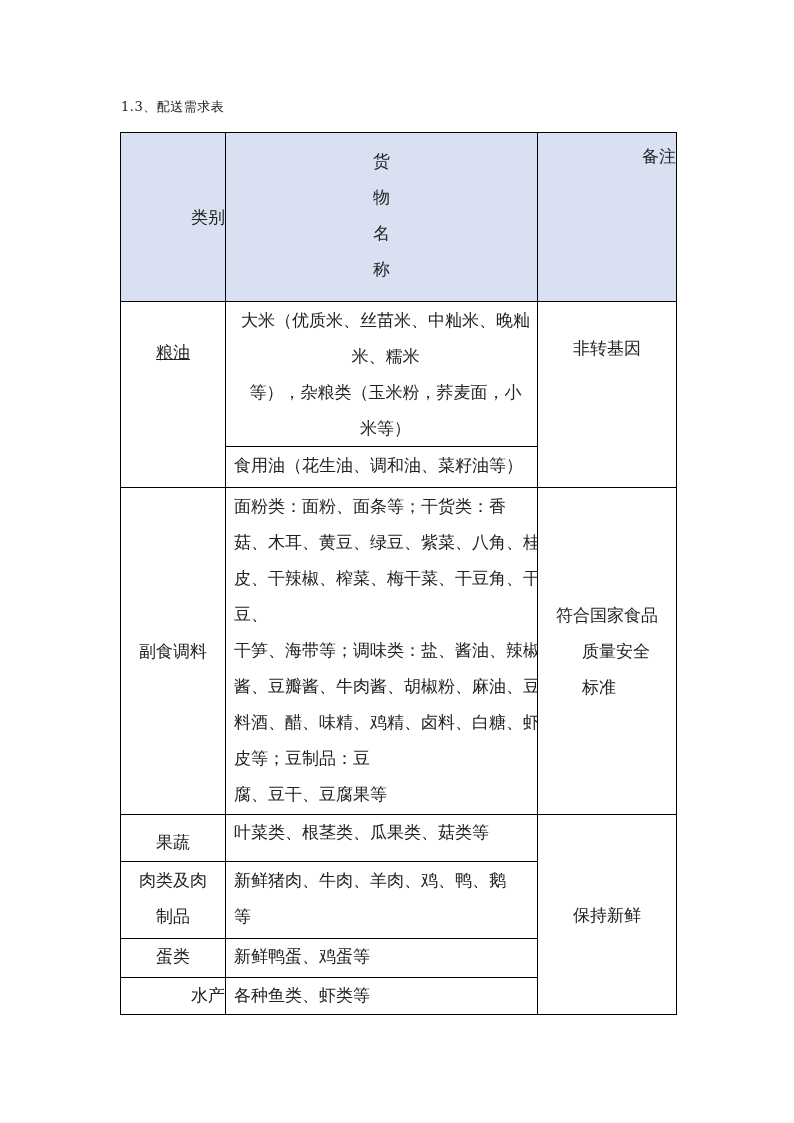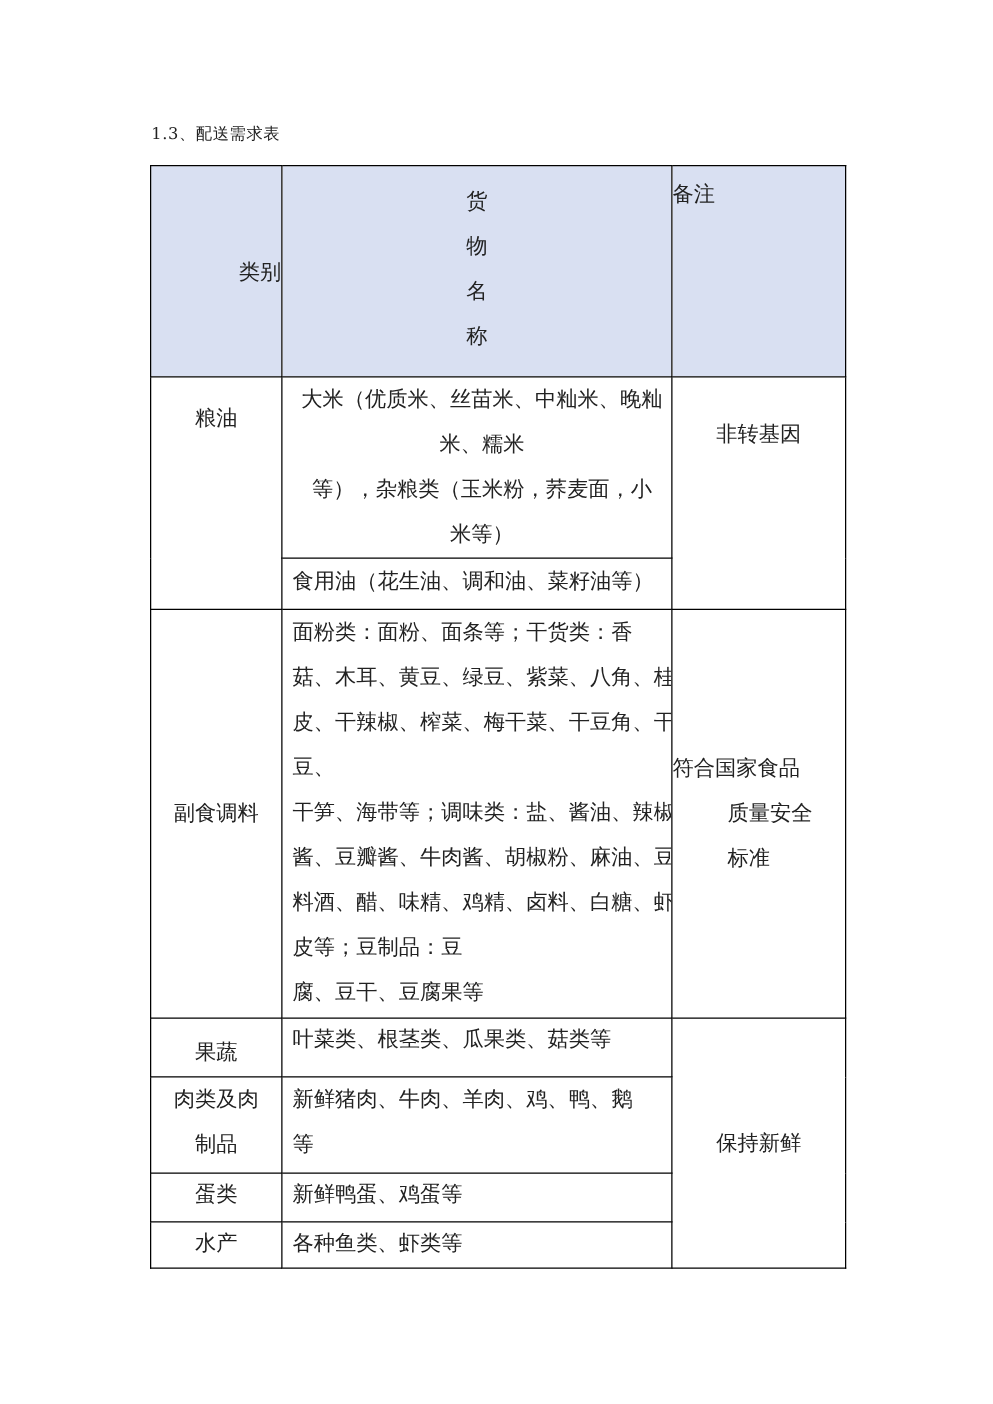--- a/index.html
+++ b/index.html
@@ -9,21 +9,21 @@
   table.req { position:absolute; left:120px; top:132px; border-collapse:collapse; table-layout:fixed;
               width:556px; font-size:17px; }
   table.req td { border:1px solid #000; padding:0; vertical-align:top; overflow:hidden; }
   .hdr td { background:#d9e0f2; height:158px; }
   col.c1 { width:105px; } col.c2 { width:312px; } col.c3 { width:139px; }
   .cat { text-align:center; }
   .lines { padding-left:8px !important; line-height:36px; white-space:nowrap; }
   .vtext { text-align:center; line-height:36px; padding-top:10px !important; }
   .note { text-align:center; line-height:36px;margin-top:15px; }
   .h-cat { vertical-align:middle !important; text-align:right; padding-left:2px !important; }
-  .h-note { text-align:left; padding-top:10px !important; line-height:26px; }
+  .h-note { text-align:right; padding-top:10px !important; line-height:26px; }
 </style>
 </head>
 <body>
 
 <div class="heading">1.3、配送需求表</div>
 
 <table class="req">
   <colgroup>
       <col class="c1">
       <col class="c2">
@@ -35,21 +35,21 @@
     <td class="vtext">
       <div>货</div>
       <div>物</div>
       <div>名</div>
       <div>称</div>
     </td>
     <td class="h-note">备注</td>
   </tr>
 
   <tr>
-    <td class="cat" rowspan="2" style="padding-top:15px;line-height:36px;">粮油</td>
+    <td class="cat" rowspan="2" style="padding-top:32px;line-height:36px;text-decoration:underline;">粮油</td>
     <td class="lines" style="height:144px;text-align:center;">
       <div>大米（优质米、丝苗米、中籼米、晚籼</div>
       <div>米、糯米</div>
       <div>等），杂粮类（玉米粉，荞麦面，小</div>
       <div>米等）</div>
     </td>
     <td class="note" rowspan="2" style="padding-top:28px;">非转基因</td>
   </tr>
   <tr>
     <td class="lines" style="height:40px;">
@@ -64,21 +64,21 @@
       <div>菇、木耳、黄豆、绿豆、紫菜、八角、桂</div>
       <div>皮、干辣椒、榨菜、梅干菜、干豆角、干扁</div>
       <div>豆、</div>
       <div>干笋、海带等；调味类：盐、酱油、辣椒</div>
       <div>酱、豆瓣酱、牛肉酱、胡椒粉、麻油、豆豉、</div>
       <div>料酒、醋、味精、鸡精、卤料、白糖、虾</div>
       <div>皮等；豆制品：豆</div>
       <div>腐、豆干、豆腐果等</div>
     </td>
     <td style="vertical-align:middle;line-height:36px;">
-      <div style="">符合国家食品</div>
+      <div style="text-align:center;">符合国家食品</div>
       <div style="padding-left:44px;">质量安全</div>
       <div style="padding-left:44px;">标准</div>
     </td>
   </tr>
 
   <tr>
     <td class="cat" style="line-height:30px;padding-top:12px;height:34px;">果蔬</td>
     <td class="lines" style="line-height:30px;padding-top:2px;">叶菜类、根茎类、瓜果类、菇类等</td>
     <td class="note" rowspan="4" style="vertical-align:middle;">保持新鲜</td>
   </tr>
@@ -93,17 +93,17 @@
       <div>等</div>
     </td>
   </tr>
 
   <tr>
     <td class="cat" style="line-height:30px;padding-top:2px;height:36px;margin-top:28px;">蛋类</td>
     <td class="lines" style="line-height:30px;padding-top:2px;">新鲜鸭蛋、鸡蛋等</td>
   </tr>
 
   <tr>
-    <td class="cat" style="line-height:30px;padding-top:2px;height:34px;">水产</td>
+    <td class="cat" style="line-height:30px;padding-top:2px;height:34px;text-align:right;">水产</td>
     <td class="lines" style="line-height:30px;padding-top:2px;">各种鱼类、虾类等</td>
   </tr>
 </tbody>
   </table>
 
 </body></html>

